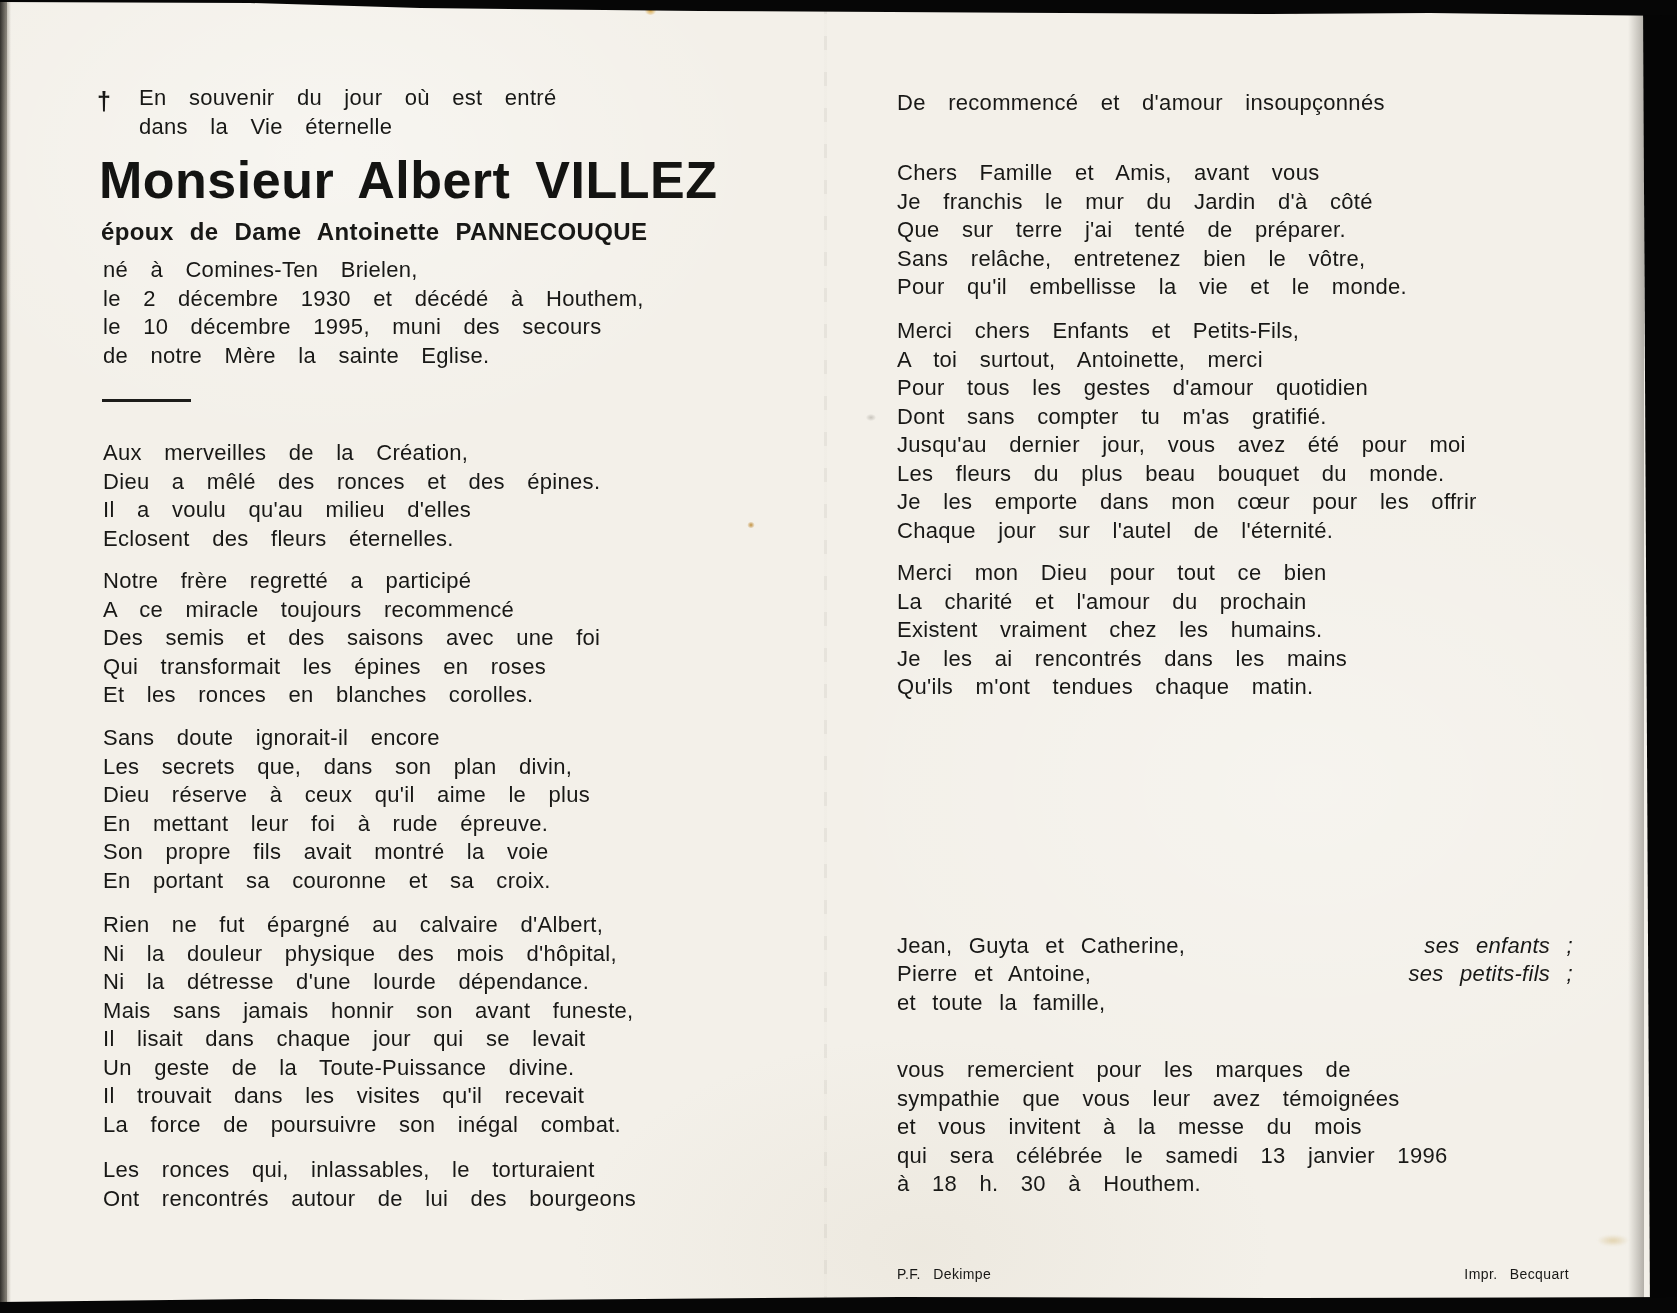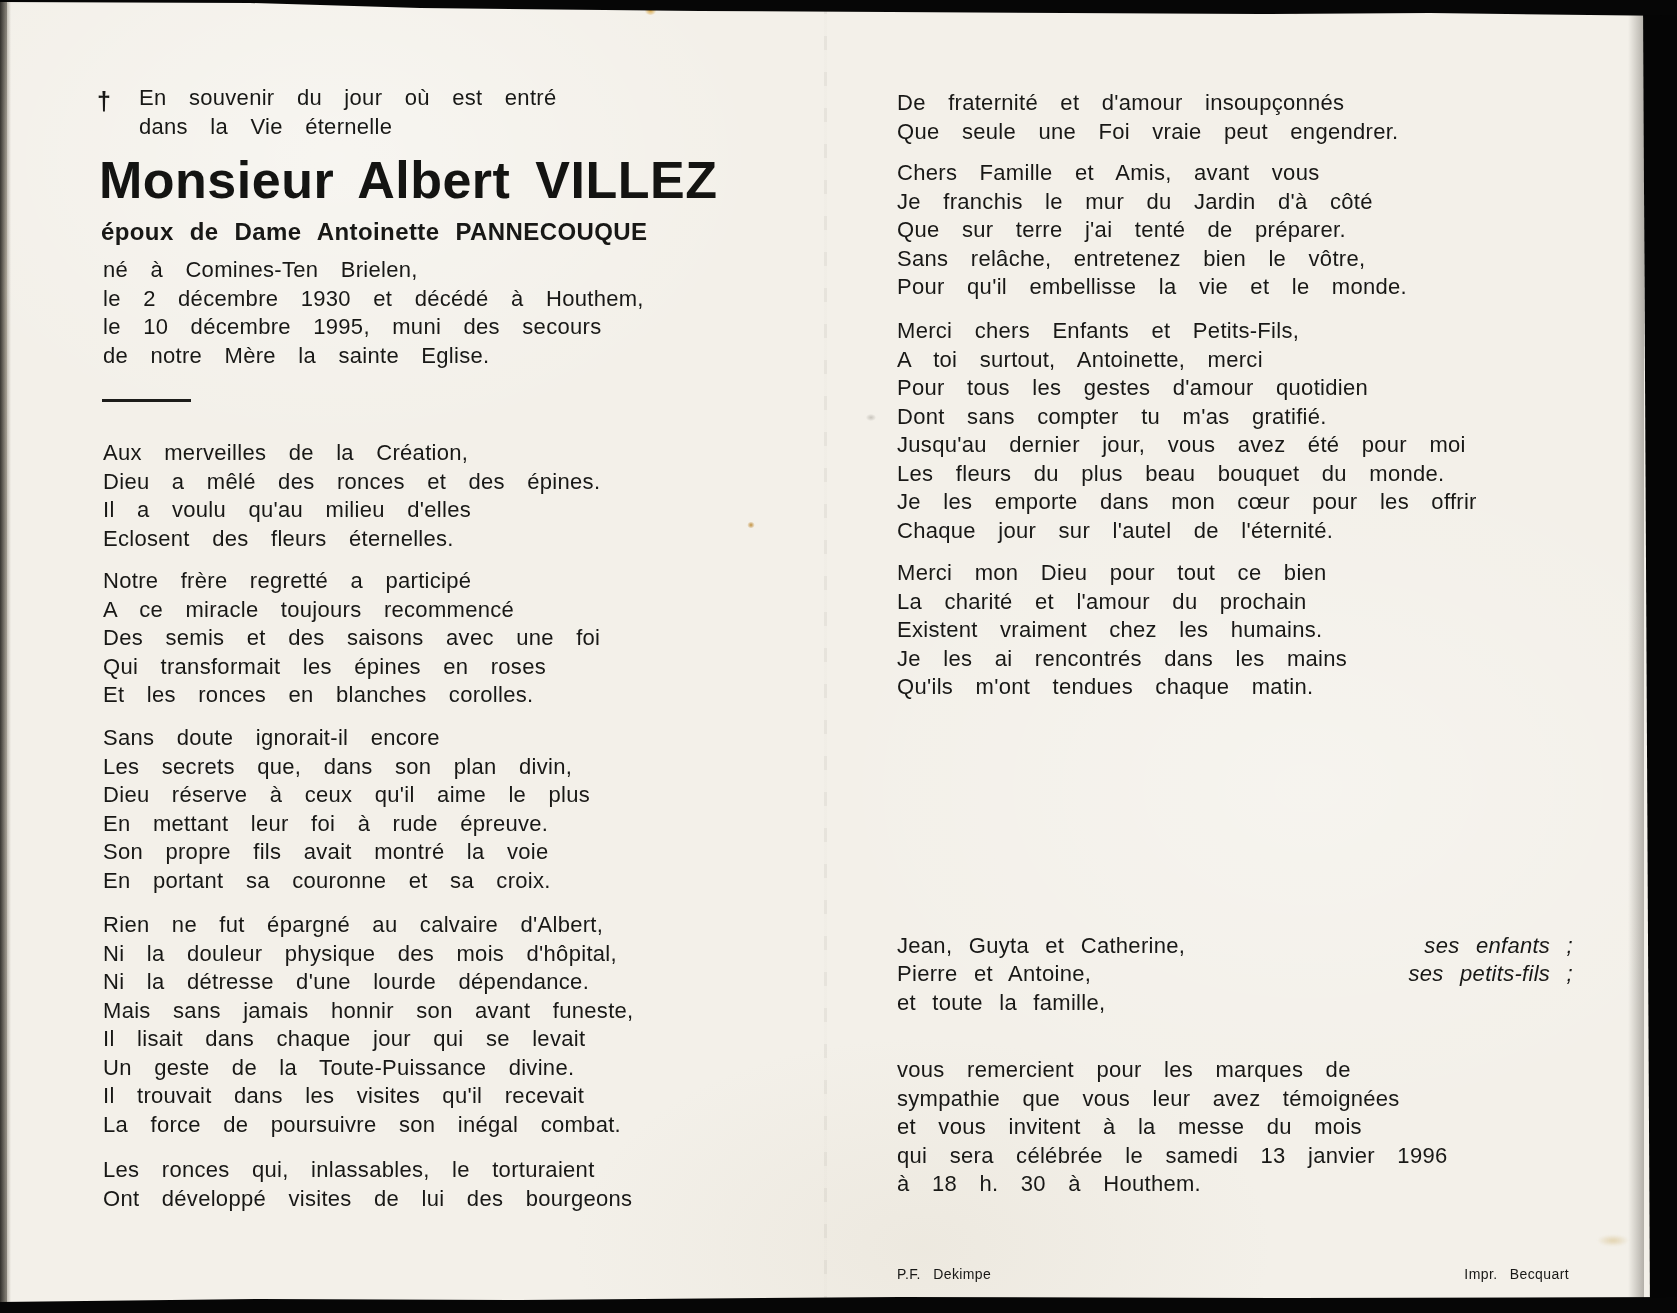--- a/index.html
+++ b/index.html
@@ -101,26 +101,25 @@
     <div class="ln">Ni la détresse d'une lourde dépendance.</div>
     <div class="ln">Mais sans jamais honnir son avant funeste,</div>
     <div class="ln">Il lisait dans chaque jour qui se levait</div>
     <div class="ln">Un geste de la Toute-Puissance divine.</div>
     <div class="ln">Il trouvait dans les visites qu'il recevait</div>
     <div class="ln">La force de poursuivre son inégal combat.</div>
   </div>
 
   <div class="blk" style="left:103px; top:1156px;">
     <div class="ln">Les ronces qui, inlassables, le torturaient</div>
-    <div class="ln">Ont développé visites de lui des bourgeons</div>
+    <div class="ln">Ont rencontrés autour de lui des bourgeons</div>
   </div>
 
   <div class="blk" style="left:897px; top:89px;">
-    <div class="ln">De fraternité et d'amour insoupçonnés</div>
-    <div class="ln">Que seule une Foi vraie peut engendrer.</div>
+    <div class="ln">De recommencé et d'amour insoupçonnés</div>
   </div>
 
   <div class="blk" style="left:897px; top:159px;">
     <div class="ln">Chers Famille et Amis, avant vous</div>
     <div class="ln">Je franchis le mur du Jardin d'à côté</div>
     <div class="ln">Que sur terre j'ai tenté de préparer.</div>
     <div class="ln">Sans relâche, entretenez bien le vôtre,</div>
     <div class="ln">Pour qu'il embellisse la vie et le monde.</div>
   </div>
 

